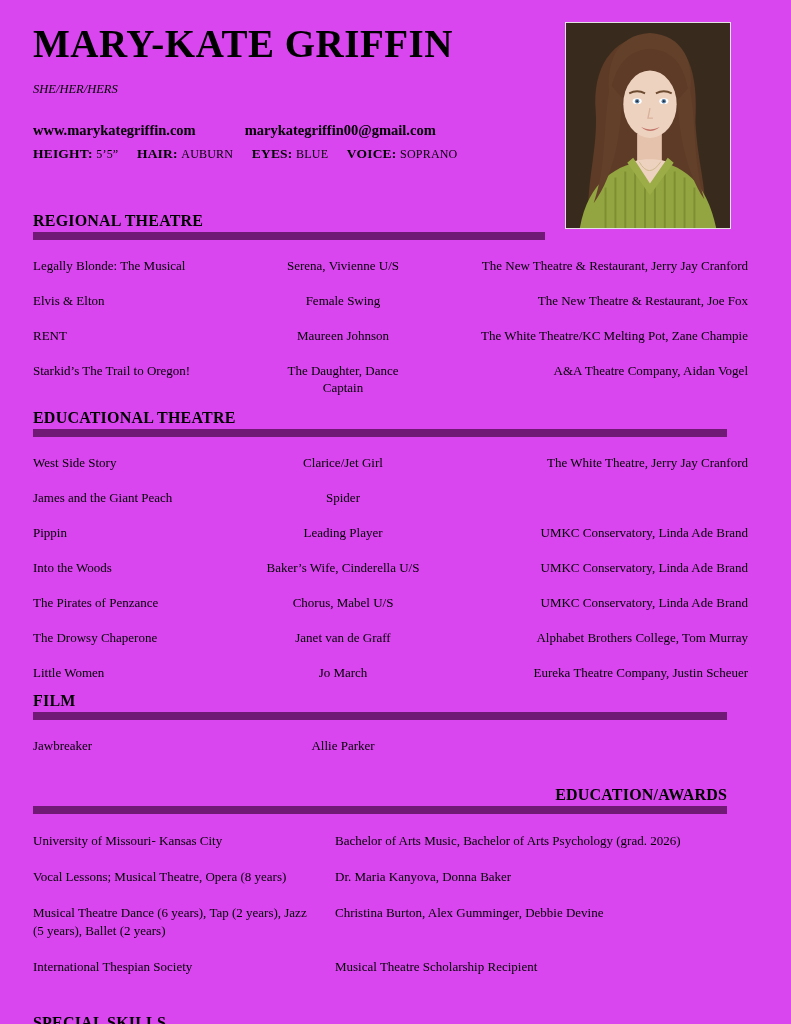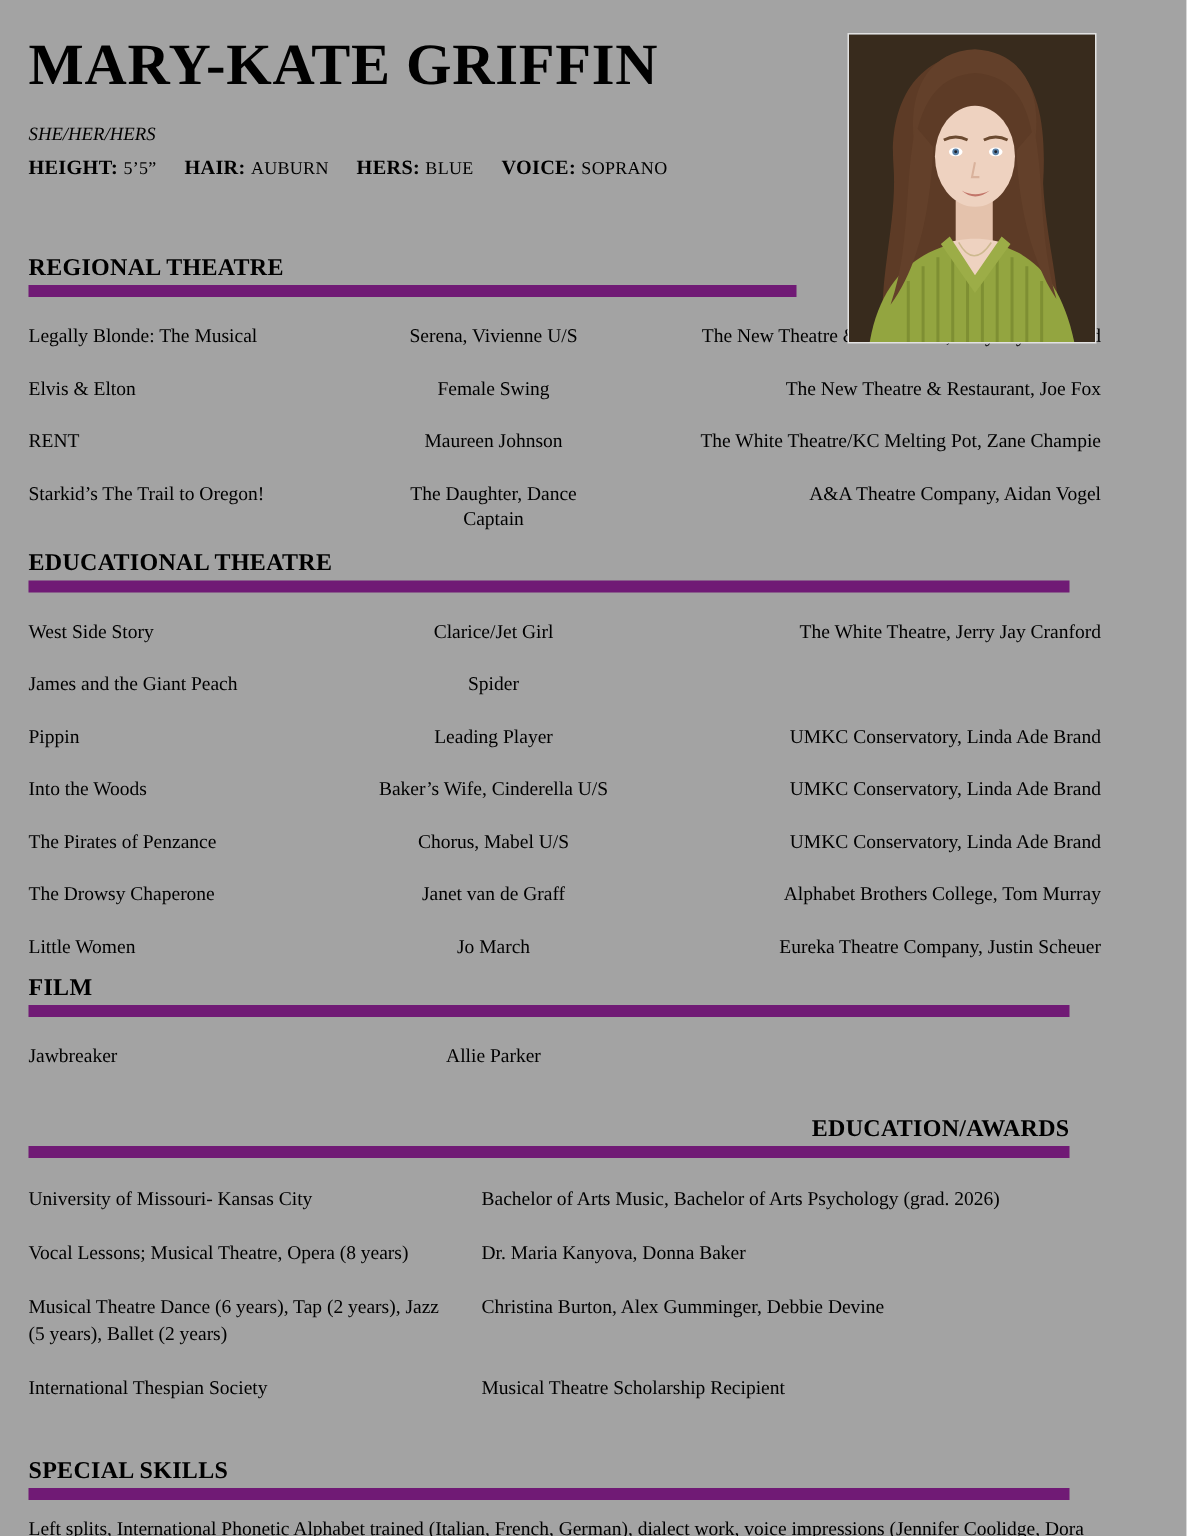--- a/index.html
+++ b/index.html
@@ -1,24 +1,24 @@
 <!DOCTYPE html>
 <html><head>
 <meta charset="utf-8">
 <style>
   html, body { margin:0; padding:0; background:#ffffff; }
   .page {
     position:relative;
     width:791px;
     height:1024px;
     box-sizing:border-box;
-    background:#a3a3a3;
+    background:#d946ef;
     font-family:"Liberation Serif", serif;
     color:#000000;
-    padding:24px 43px 16px 19px;
+    padding:24px 43px 16px 33px;
     overflow:hidden;
   }
 
   
   .name {
     font-size:39px;
     font-weight:bold;
     margin:0;
     line-height:1.05;
     letter-spacing:0.5px;
@@ -105,25 +105,28 @@
   }
 </style>
 </head>
 <body>
 
 <div class="page">
 
   <h1 class="name">MARY-KATE GRIFFIN</h1>
   <div class="pronouns">SHE/HER/HERS</div>
 
+  <div class="contact-line">
+    <span class="website">www.marykategriffin.com</span><span class="email">marykategriffin00@gmail.com</span>
+  </div>
 
   <div class="stats-line">
     <span class="stat"><span class="label">HEIGHT:</span> <span class="value">5’5”</span></span>
     <span class="stat"><span class="label">HAIR:</span> <span class="value">AUBURN</span></span>
-    <span class="stat"><span class="label">HERS:</span> <span class="value">BLUE</span></span>
+    <span class="stat"><span class="label">EYES:</span> <span class="value">BLUE</span></span>
     <span class="stat"><span class="label">VOICE:</span> <span class="value">SOPRANO</span></span>
   </div>
 
   <div class="headshot">
     <svg viewBox="0 0 166 207" preserveAspectRatio="none">
       <rect width="166" height="207" fill="#362a1c"></rect>
       <rect width="166" height="207" fill="#3d2f1f" opacity="0.35"></rect>
 
       <path d="M86,12 C44,14 27,48 30,88 C33,128 18,168 24,207 L142,207 C143,168 133,140 131,100 C134,50 124,14 86,12 Z" fill="#5d3b26"></path>
 

